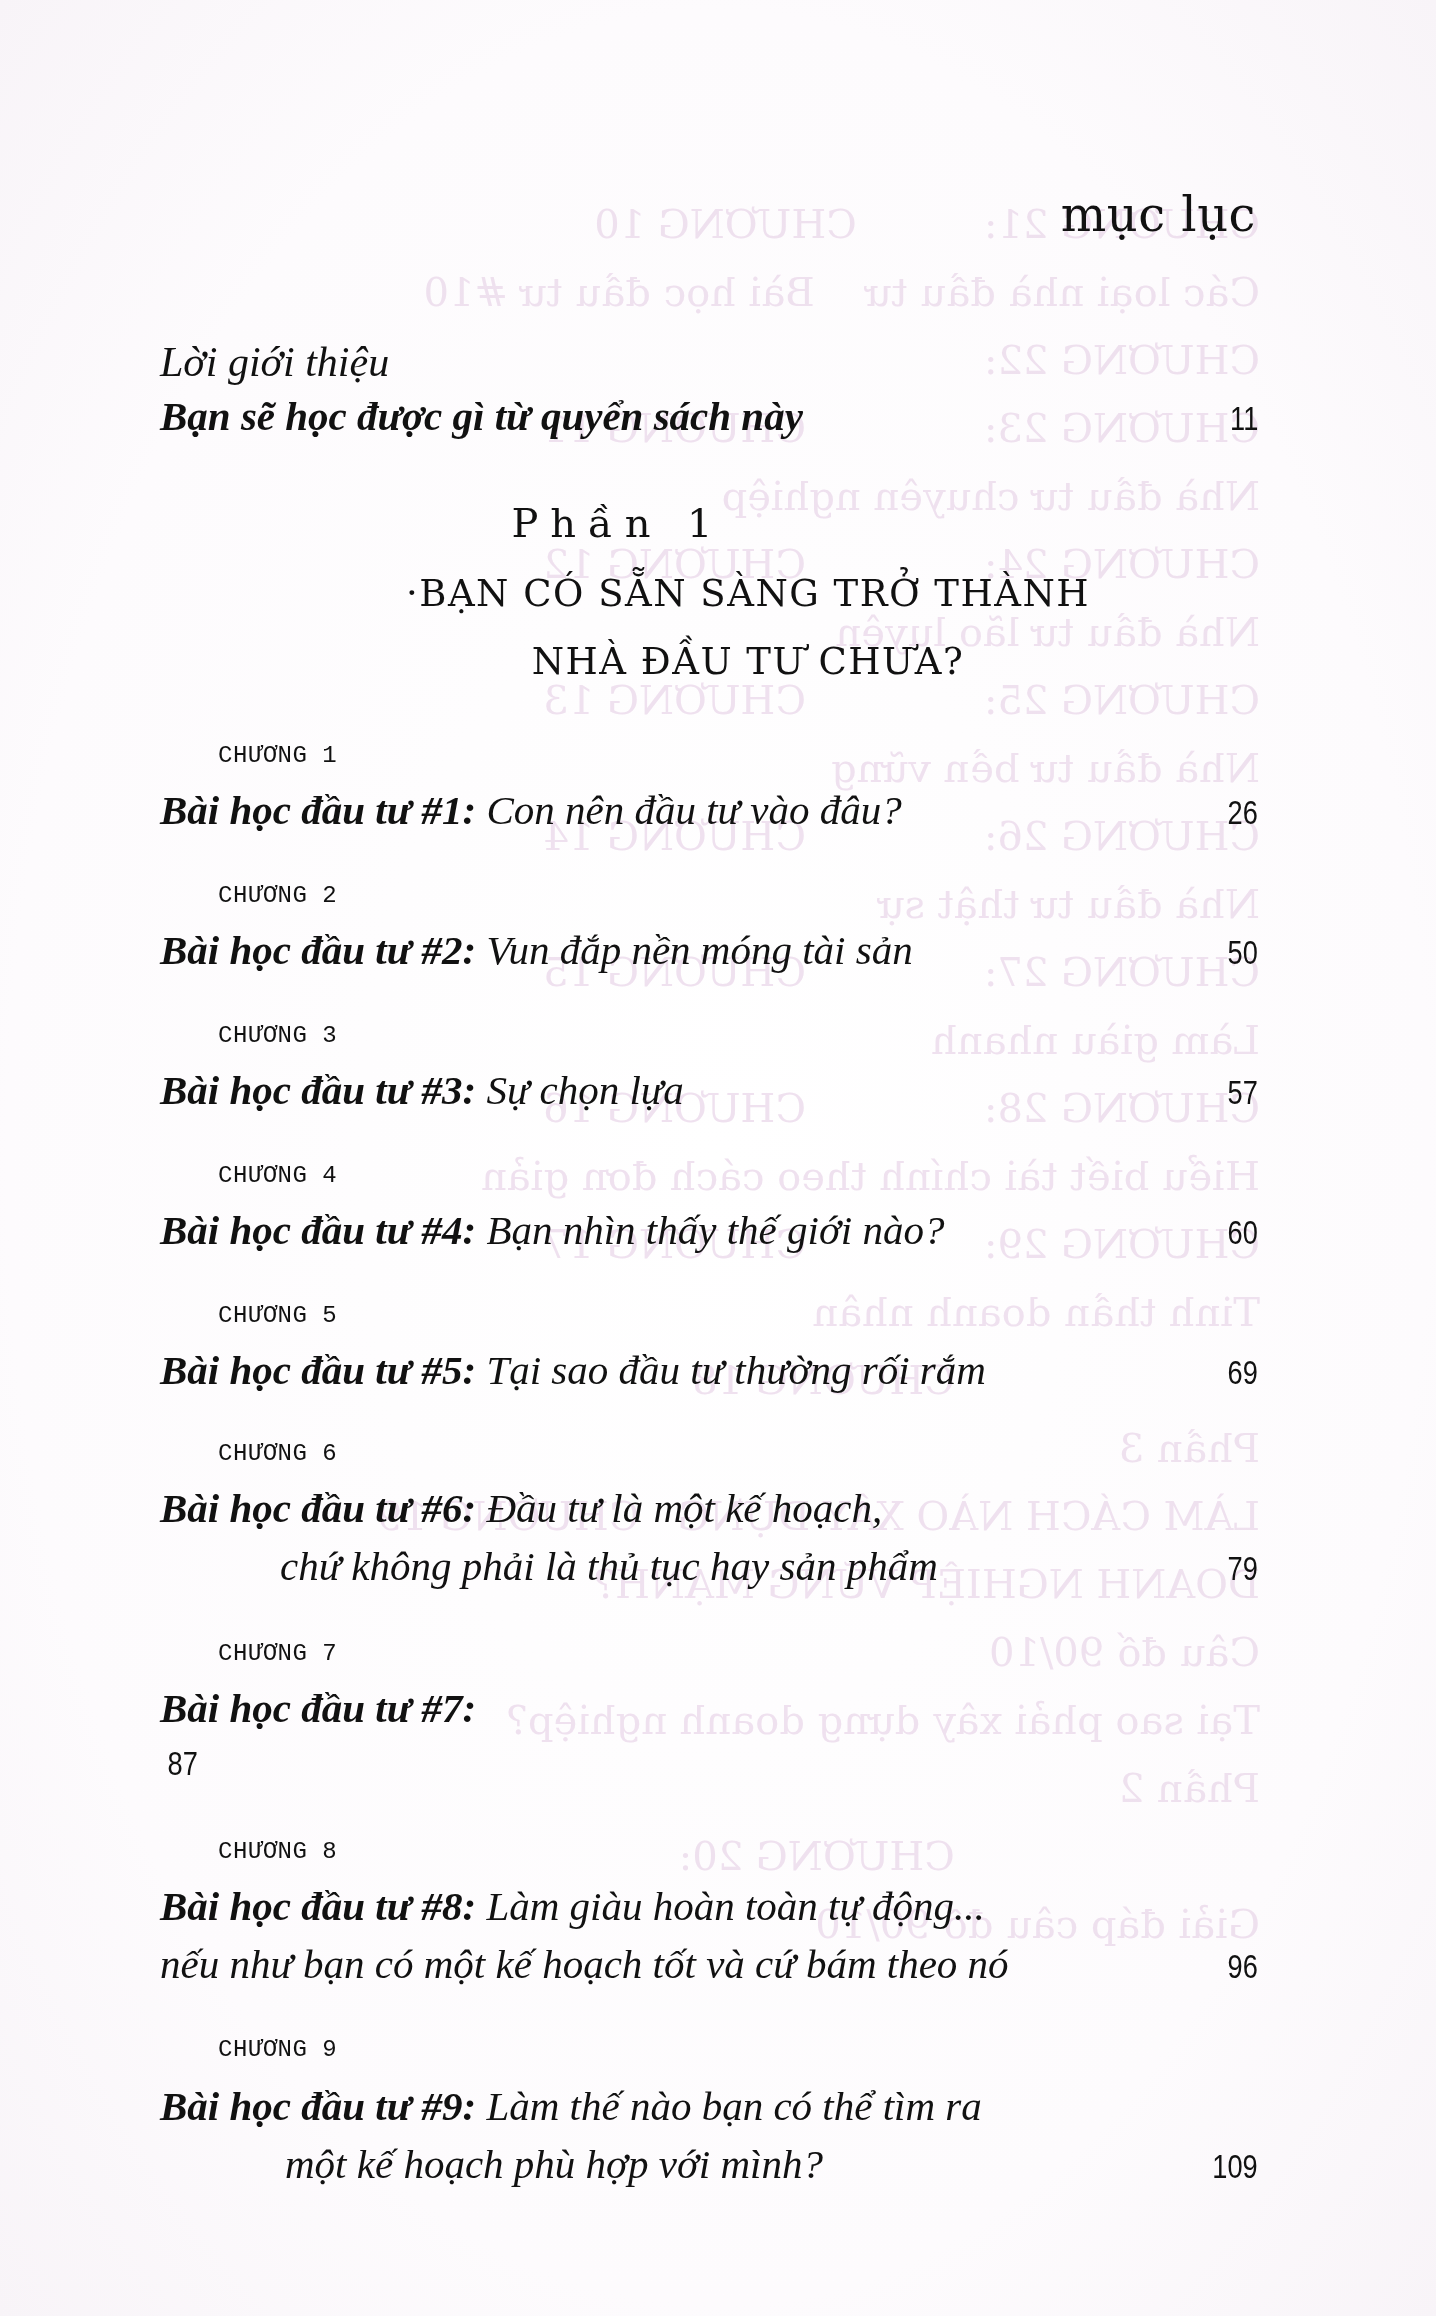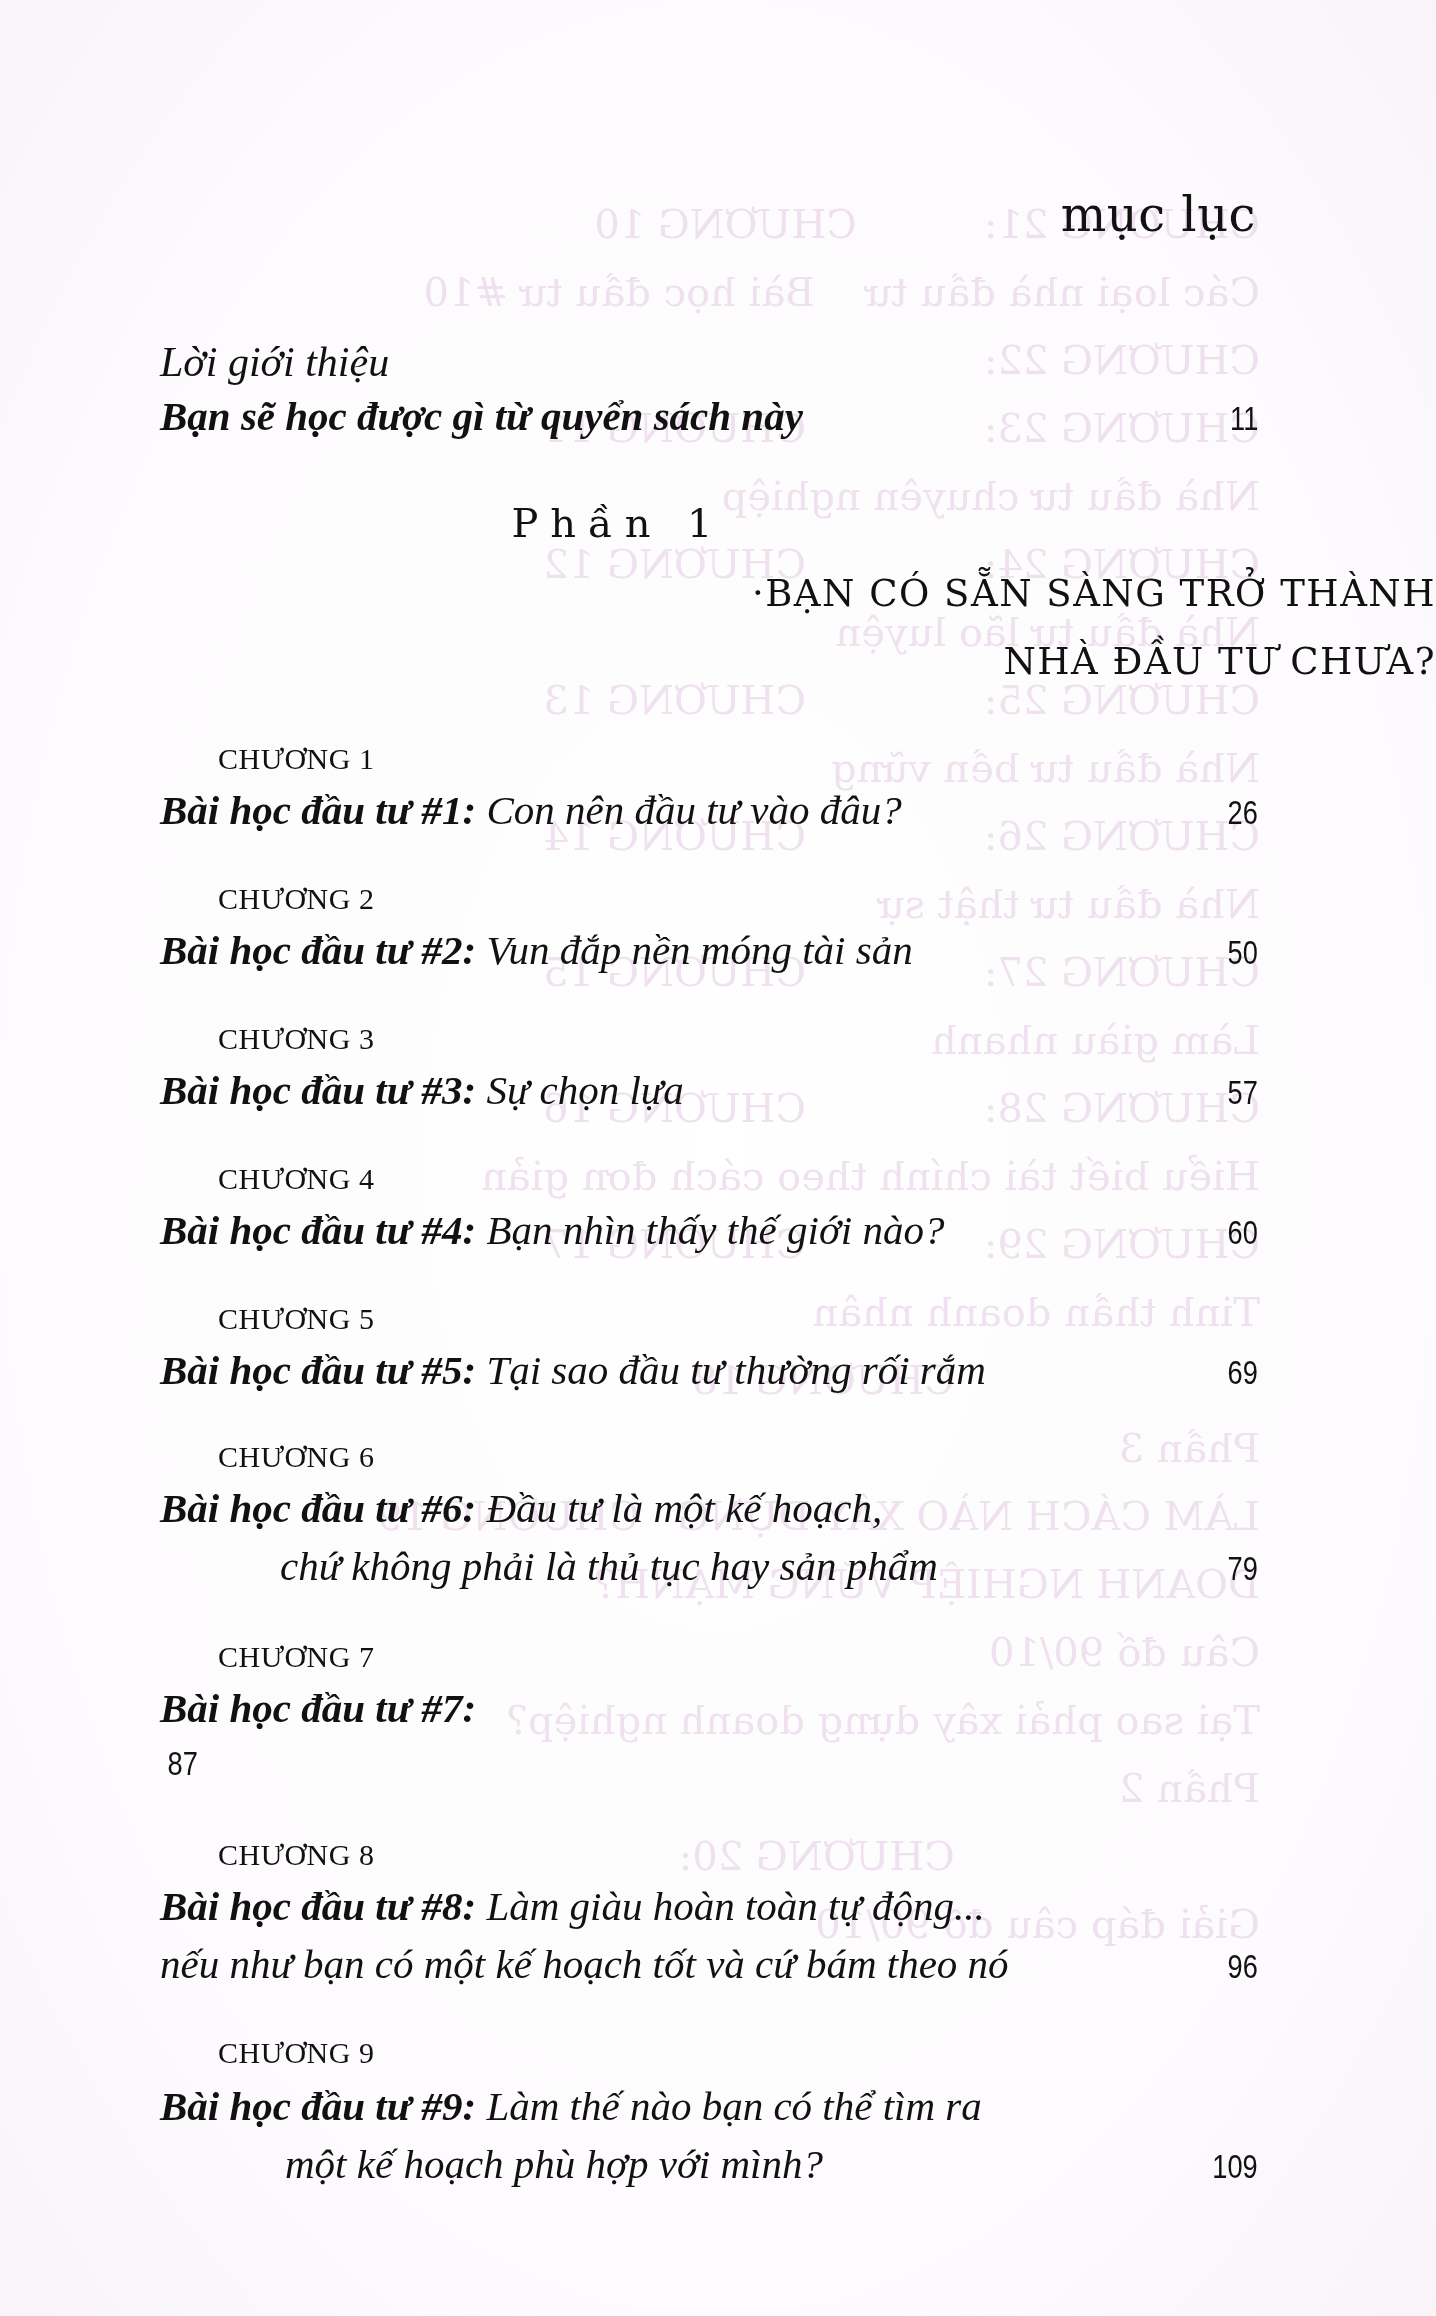--- a/index.html
+++ b/index.html
@@ -81,32 +81,32 @@
       text-align: center;
       font-family: "DejaVu Serif", serif;
       font-size: 40px;
       letter-spacing: 12px;
       padding-left: 60px;
       box-sizing: border-box;
     }
     .part-title {
       position: absolute;
       left: 0; width: 1436px;
-      text-align: right;
+      text-align: center;
       font-family: "DejaVu Serif", serif;
       font-size: 37px;
       letter-spacing: 1.5px;
       padding-left: 60px;
       box-sizing: border-box;
     }
     .chapter-label {
       position: absolute;
       left: 218px;
-      font-family: Liberation Serif, serif;
-      font-size: 30px;
+      font-family: Liberation Mono, monospace;
+      font-size: 24px;
       letter-spacing: 0.5px;
     }
     .indent-1 { padding-left: 120px; }
     .indent-2 { padding-left: 60px; }
     .indent-3 { padding-left: 0px; }
     .indent-4 { padding-left: 125px; }
   </style>
 </head>
 <body>
 

